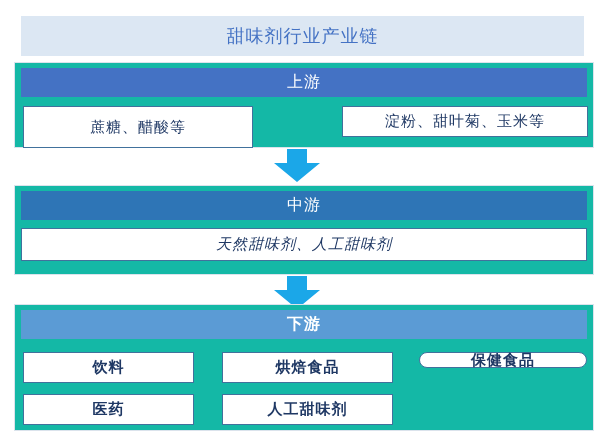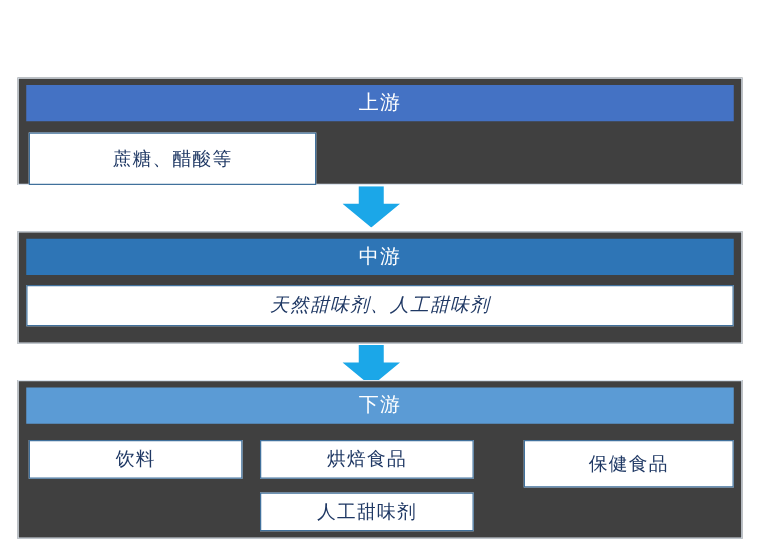--- a/index.html
+++ b/index.html
@@ -13,25 +13,25 @@
     font-family:"Liberation Sans","DejaVu Sans",sans-serif; overflow:hidden;
   }
   .title-bar{
     position:absolute; left:21px; top:16px; width:563px; height:40px;
     background:var(--title-bg); color:var(--title-text);
     display:flex; align-items:center; justify-content:center;
     font-size:18px; letter-spacing:1px;
   }
   .section{
     position:absolute; left:14px; width:580px; box-sizing:border-box;
-    background:#404040; border:1px solid var(--section-border);
+    background:#14b8a6; border:1px solid var(--section-border);
   }
   .section-upstream{ top:62px; height:86px; }
   .section-midstream{ top:185px; height:90px; }
-  .section-downstream{ top:304px; height:127px; }
+  .section-downstream{ top:304px; height:127px;font-weight:bold; }
   .bar{
     position:absolute; left:6px; right:6px; top:5px; height:29px;
     color:#ffffff; display:flex; align-items:center; justify-content:center;
     font-size:16px; letter-spacing:1px;
   }
   .bar-upstream{ background:var(--upstream-bar); }
   .bar-midstream{ background:var(--midstream-bar); }
   .bar-downstream{ background:var(--downstream-bar); }
   .item{
     position:absolute; box-sizing:border-box; background:#ffffff;
@@ -40,37 +40,39 @@
     font-size:15px; letter-spacing:1px;
   }
   
   .up-left{ left:8px; top:43px; width:230px; height:42px; }
   .up-right{ right:5px; top:43px; width:246px; height:31px; }
   
   .mid-box{ left:6px; right:6px; top:42px; height:33px;font-style:italic; }
   
   .down-r1{ top:47px; } .down-r2{ top:89px; }
   .down-c1{ left:8px;  width:171px; height:31px;text-align:center; }
-  .down-c2{ left:193px; width:171px; height:31px; }
-  .down-c3{ left:404px; width:168px; height:38px; }
+  .down-c2{ left:207px; width:171px; height:31px; }
+  .down-c3{ left:404px; width:168px; height:16px;border-radius:12px; }
   .arrow{
     position:absolute; left:274px; width:46px; height:33px; color:var(--arrow);
   }
   .arrow-1{ top:149px; } .arrow-2{ top:276px; }
   .arrow svg{ display:block; width:46px; height:33px; }
 </style>
 </head>
 <body>
 
 <div class="canvas">
 
+  <div class="title-bar">甜味剂行业产业链</div>
 
   <div class="section section-upstream">
     <div class="bar bar-upstream">上游</div>
     <div class="item up-left">蔗糖、醋酸等</div>
+    <div class="item up-right">淀粉、甜叶菊、玉米等</div>
   </div>
 
   <div class="arrow arrow-1">
     <svg viewBox="0 0 46 33" aria-hidden="true">
       <polygon points="13,0 33,0 33,14 46,14 23,33 0,14 13,14" fill="currentColor"></polygon>
     </svg>
   </div>
 
   <div class="section section-midstream">
     <div class="bar bar-midstream">中游</div>
@@ -81,16 +83,17 @@
     <svg viewBox="0 0 46 33" aria-hidden="true">
       <polygon points="13,0 33,0 33,14 46,14 23,33 0,14 13,14" fill="currentColor"></polygon>
     </svg>
   </div>
 
   <div class="section section-downstream">
     <div class="bar bar-downstream">下游</div>
     <div class="item down-r1 down-c1">饮料</div>
     <div class="item down-r1 down-c2">烘焙食品</div>
     <div class="item down-r1 down-c3">保健食品</div>
+    <div class="item down-r2 down-c1">医药</div>
     <div class="item down-r2 down-c2">人工甜味剂</div>
   </div>
 
 </div>
 
 </body></html>

